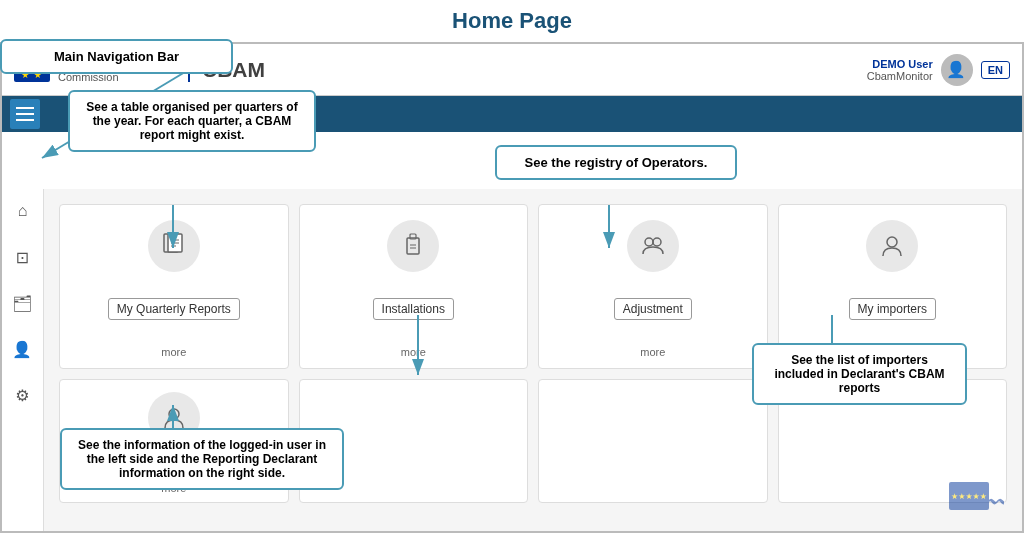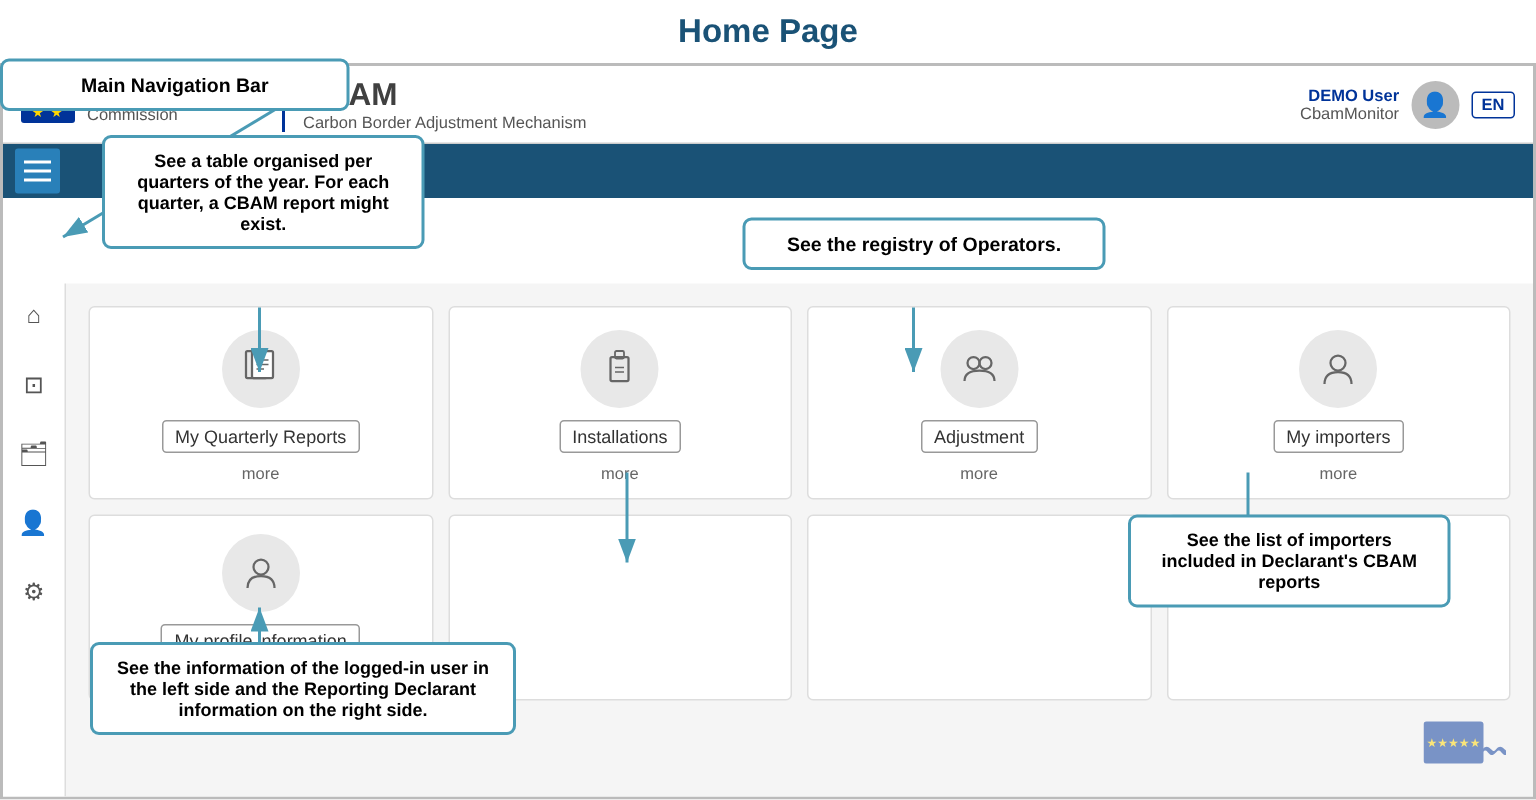--- a/index.html
+++ b/index.html
@@ -169,21 +169,21 @@
       padding: 15px 15px 10px 15px;
     }
     .card {
       background: #fff;
       border: 1px solid #ddd;
       border-radius: 4px;
       padding: 15px 10px 10px;
       display: flex;
       flex-direction: column;
       align-items: center;
-      gap: 8px;
+      gap: 26px;
       min-height: 120px;
     }
     .card-icon-circle {
       width: 52px; height: 52px;
       border-radius: 50%;
       background: #e8e8e8;
       display: flex; align-items: center; justify-content: center;
       font-size: 22px; color: #555;
     }
     .card-link {
@@ -257,21 +257,20 @@
         <div class="eu-flag">
           <span style="font-size:9px; letter-spacing:1px;">★ ★<br>★ ★</span>
         </div>
         <div class="commission-text">
           <div>European</div>
           <div>Commission</div>
         </div>
       </div>
       <div class="cbam-header">
         <div class="cbam-title-text">CBAM</div>
-        <div class="cbam-subtitle">Carbon Border Adjustment Mechanism</div>
       </div>
       <div class="header-right">
         <div class="user-info">
           <div class="user-name">DEMO User</div>
           <div class="user-role">CbamMonitor</div>
         </div>
         <div class="user-avatar">👤</div>
         <button class="lang-btn">EN</button>
       </div>
     </div>
@@ -392,21 +391,21 @@
     <line x1="832" y1="315" x2="832" y2="370" stroke="#4a9bb5" stroke-width="2" marker-end="url(#arrowhead)"></line>
 
     <line x1="173" y1="435" x2="173" y2="405" stroke="#4a9bb5" stroke-width="2" marker-end="url(#arrowhead)"></line>
 
   </svg>
 
   <div class="callout nav-callout">
     <span>Main Navigation Bar</span>
   </div>
 
-  <div class="callout" style="top: 90px; left: 68px; width: 215px; font-size: 12px; border: 2px solid #4a9bb5;">
+  <div class="callout" style="top: 90px; left: 68px; width: 248px; font-size: 12px; border: 2px solid #4a9bb5;">
     <span>See a table organised per quarters of the year. For each quarter, a CBAM report might exist.</span>
   </div>
 
   <div class="callout" style="top: 145px; left: 495px; width: 242px; font-size: 13px; border: 2px solid #4a9bb5;">
     <span>See the registry of Operators.</span>
   </div>
 
 
   <div class="callout" style="top: 343px; left: 735px; width: 215px; font-size: 12px; border: 2px solid #4a9bb5; margin-left: 17px;">
     <span>See the list of importers included in Declarant's CBAM reports</span>

